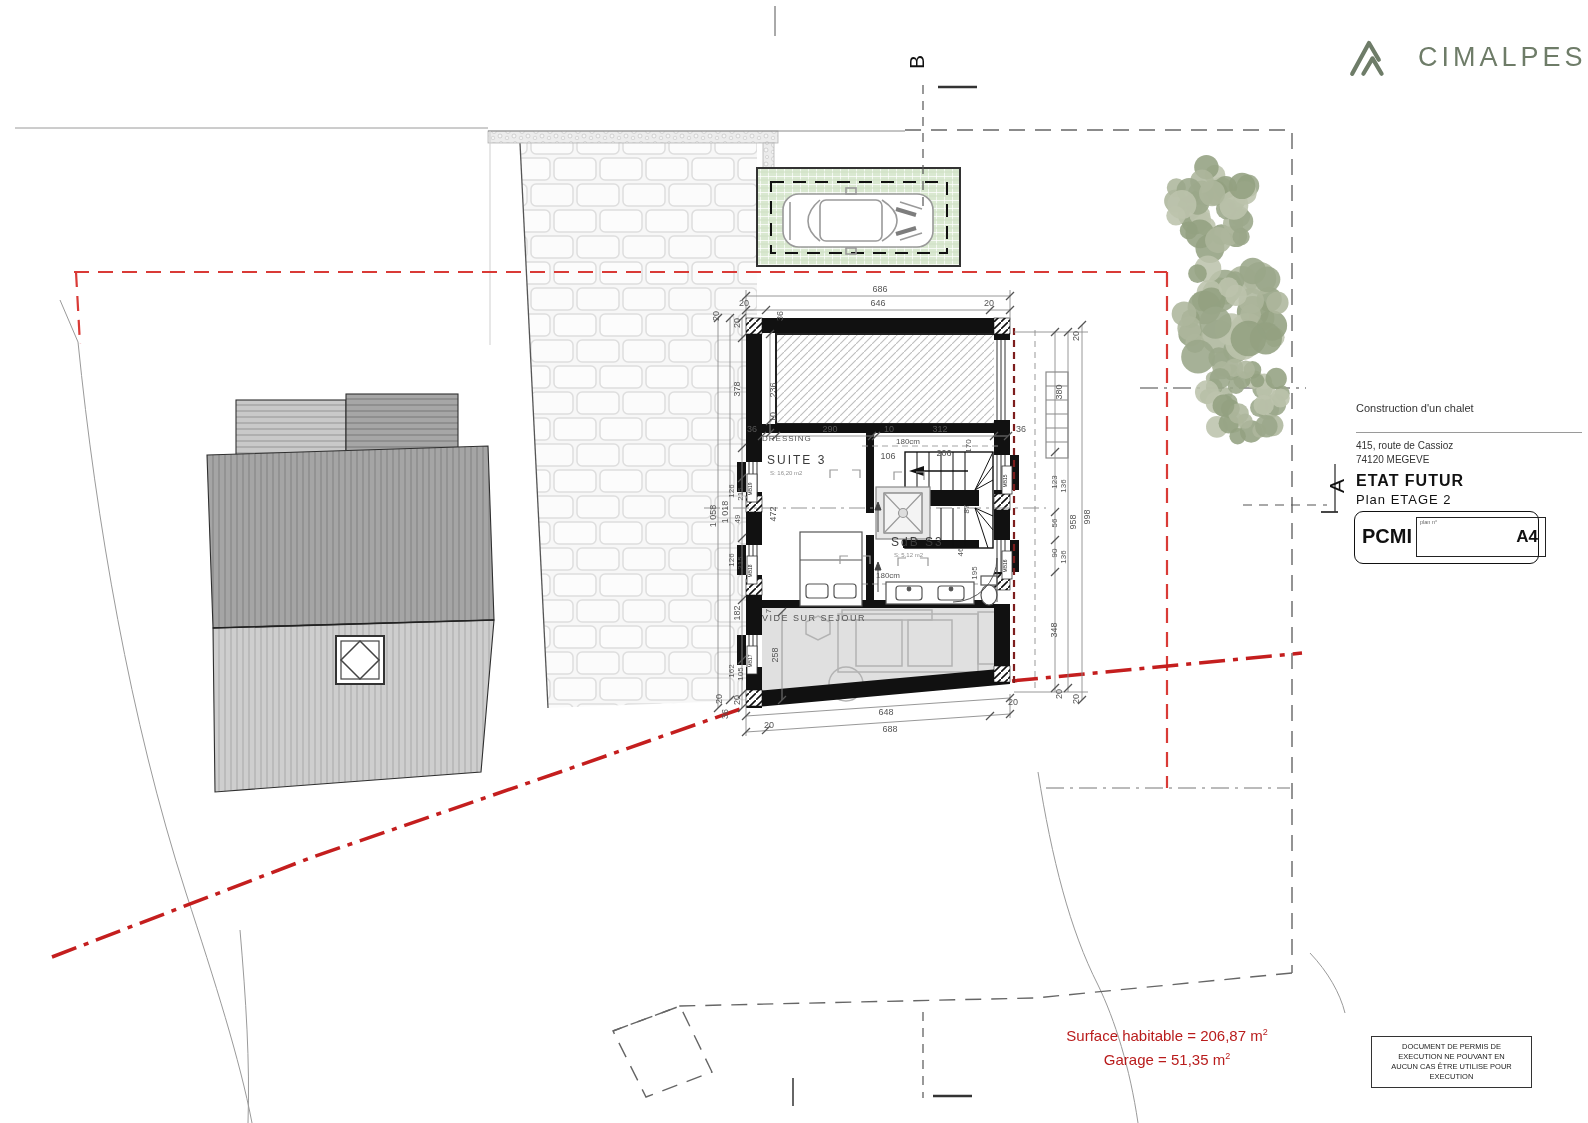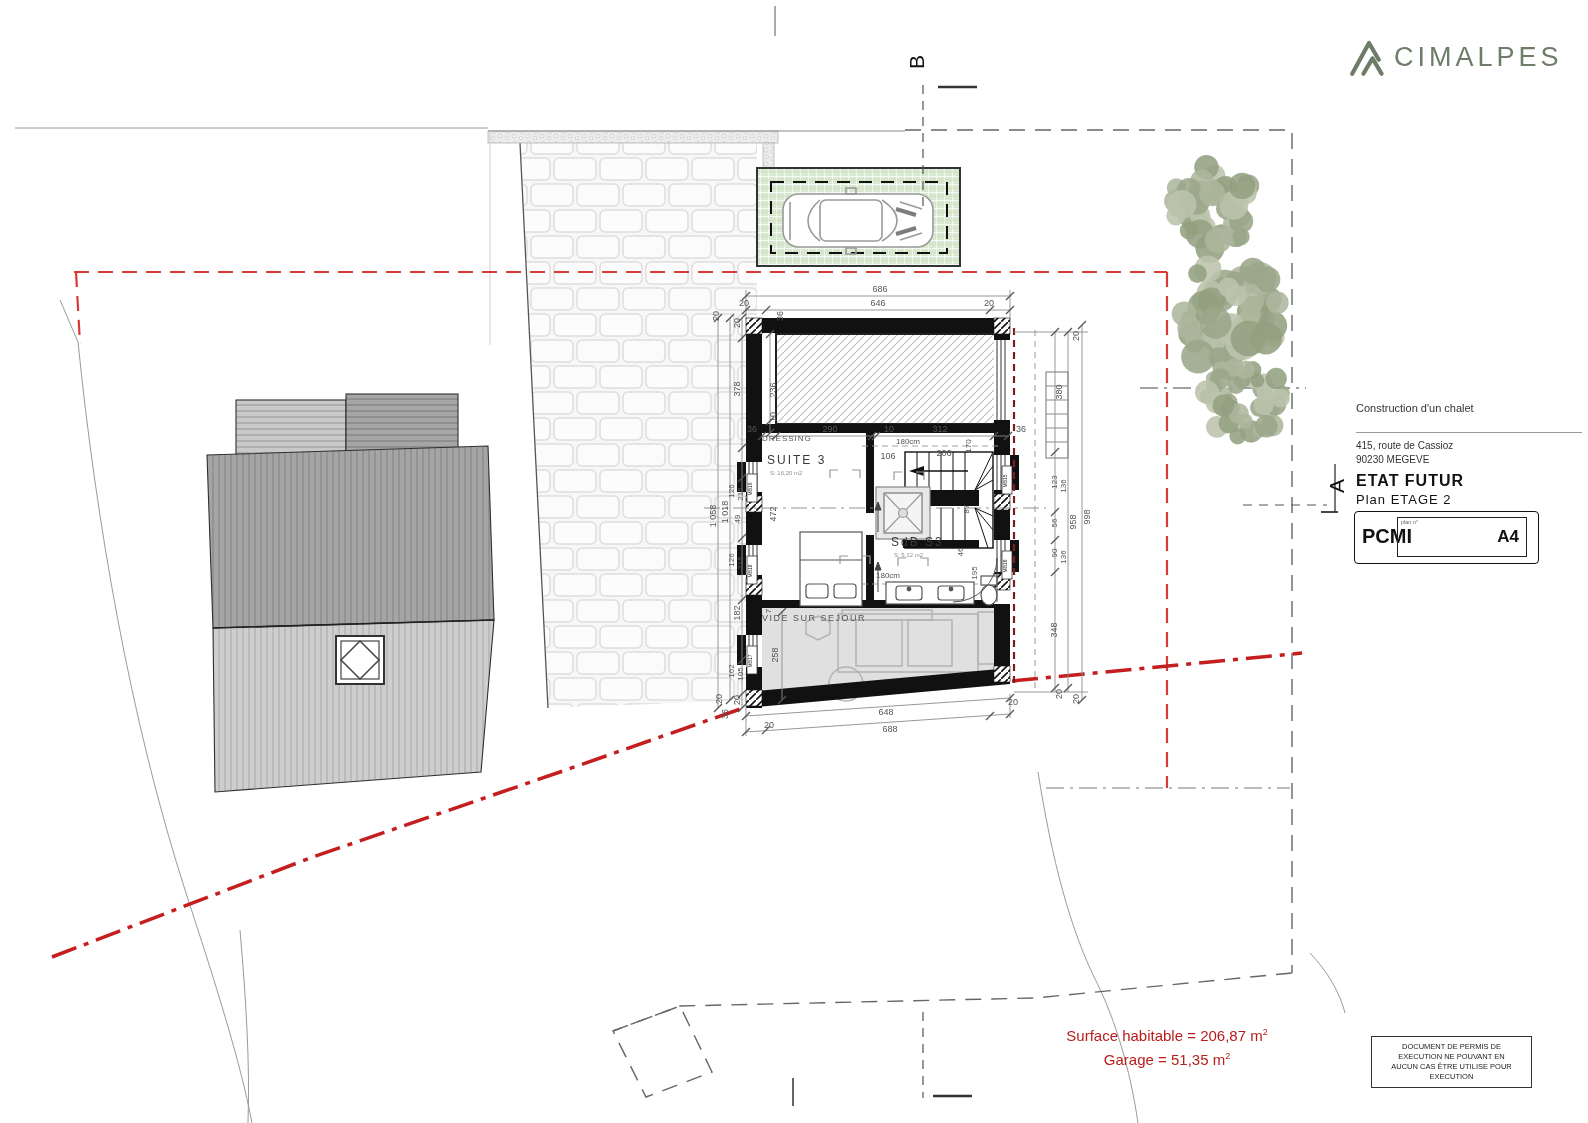--- a/index.html
+++ b/index.html
@@ -1,31 +1,31 @@
 <!DOCTYPE html>
 <html><head>
 <meta charset="utf-8">
 <style>
   html,body{margin:0;padding:0;background:#ffffff;}
   #page{position:relative;width:1588px;height:1123px;background:#fff;overflow:hidden;
         font-family:"Liberation Sans",sans-serif;color:#222;}
   #plan-svg{position:absolute;left:0;top:0;}
   .abs{position:absolute;}
   
-  .logo{display:flex;align-items:center;gap:2px;}
+  .logo{display:flex;align-items:center;gap:26px;}
   .logo-text{font-size:27px;letter-spacing:4px;color:#6e7c68;font-weight:500;}
   
   .proj{font-size:11px;color:#333;width:226px;border-bottom:1px solid #9a9a9a;padding-bottom:18px;}
   .addr{font-size:10px;color:#333;line-height:14px;margin-top:6px;}
   .etat{font-size:16px;font-weight:bold;letter-spacing:1px;color:#111;}
   .plan-etage{font-size:13px;color:#111;letter-spacing:1px;margin-top:2px;}
   .marker{font-size:21px;color:#111;transform:rotate(-90deg);transform-origin:center;}
-  .pcmi-box{width:183px;height:51px;border:1.6px solid #111;border-radius:4px;background:#fff;}
+  .pcmi-box{width:183px;height:51px;border:1.6px solid #111;border-radius:9px;background:#fff;}
   .pcmi-label{position:absolute;left:7px;top:13px;font-size:20px;font-weight:bold;color:#111;}
-  .pcmi-inner{position:absolute;left:42px;top:5px;width:128px;height:38px;border:1.4px solid #222;}
+  .pcmi-inner{position:absolute;left:61px;top:5px;width:128px;height:38px;border:1.4px solid #222;}
   .plan-no{position:absolute;left:3px;top:1px;font-size:5.5px;color:#666;}
   .sheet{position:absolute;right:7px;top:9px;font-size:17px;font-weight:bold;color:#111;}
   
   .areas{width:340px;text-align:center;font-size:15px;color:#b91c1c;line-height:20px;}
   .areas sup{font-size:9px;}
   
   .disc{width:159px;height:50px;border:1.5px solid #333;background:#fff;
         display:flex;flex-direction:column;justify-content:center;align-items:center;
         font-size:7.5px;line-height:10px;color:#222;text-align:left;}
   
@@ -563,21 +563,21 @@
     <path d="M3 27 L15 5 L22 17" fill="none" stroke="#6e7c68" stroke-width="3" stroke-linecap="round" stroke-linejoin="round"></path>
     <path d="M11 27 L17.5 16 L24 27" fill="none" stroke="#6e7c68" stroke-width="3" stroke-linecap="round" stroke-linejoin="round"></path>
   </svg>
   <span class="logo-text">CIMALPES</span>
 </div>
 
 <div class="abs" style="left:1356px;top:402px;">
   <div class="proj">Construction d'un chalet</div>
   <div class="addr">
     <div>415, route de Cassioz</div>
-    <div>90230 MEGEVE</div>
+    <div>74120 MEGEVE</div>
   </div>
 </div>
 
 <div class="abs marker" style="left:1330px;top:474px;">A</div>
 <div class="abs marker" style="left:910px;top:50px;">B</div>
 
 <div class="abs" style="left:1356px;top:472px;">
   <div class="etat">ETAT FUTUR</div>
   <div class="plan-etage">Plan ETAGE 2</div>
 </div>

